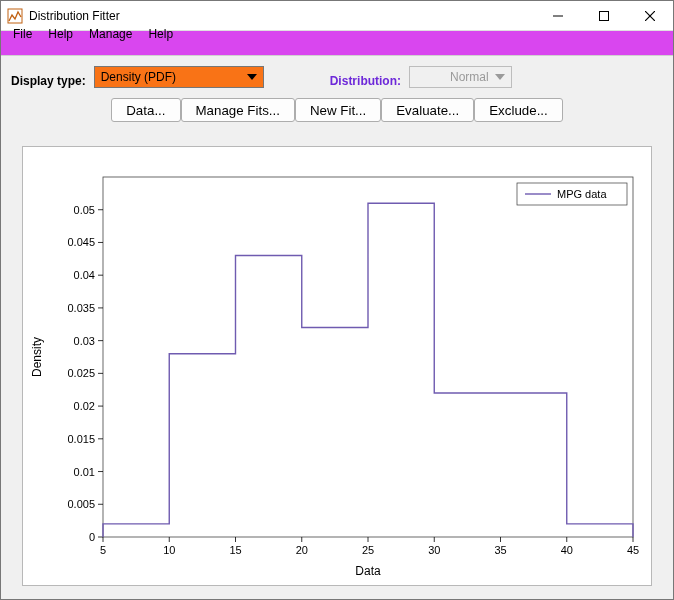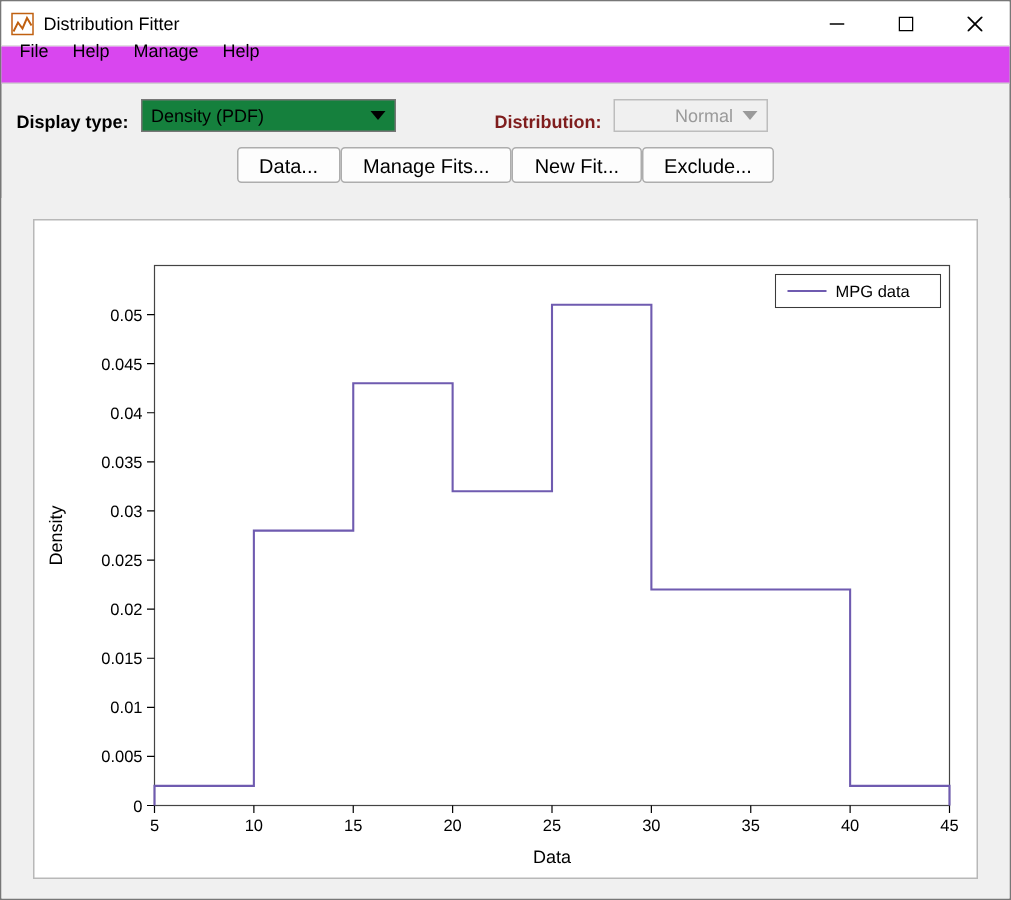--- a/index.html
+++ b/index.html
@@ -7,25 +7,25 @@
 .window { width: 674px; height: 600px; border: 1px solid #777; background: #f0f0f0; display: flex; flex-direction: column; }
 .titlebar { height: 30px; background: #ffffff; display: flex; align-items: center; padding: 0 0 0 6px; border-bottom: 1px solid #e0e0e0; }
 .titlebar .icon { width: 16px; height: 16px; margin-right: 6px; }
 .titlebar .title { flex: 1; font-size: 12px; color: #000; }
 .titlebar .winbtns { display: flex; height: 100%; }
 .titlebar .winbtn { width: 46px; height: 100%; display: flex; align-items: center; justify-content: center; font-family: Arial, sans-serif; }
 .menubar { height: 22px; background: #d946ef; display: flex; align-items: flex-end; padding: 12px 4px; gap: 0; border-bottom: 1px solid #d0d0d0; }
 .menubar .menuitem { padding: 2px 8px; color: #000; }
 .controls-row { padding: 10px 10px 6px 10px; display: flex; align-items: flex-end; gap: 8px; }
 .lbl-bold { font-weight: bold; }
-.dropdown { position: relative; height: 22px; background: #15803d; border: 1px solid #767676; display: inline-flex; align-items: center; padding: 0 22px 0 6px; min-width: 170px; }
+.dropdown { position: relative; height: 22px; background: #f97316; border: 1px solid #767676; display: inline-flex; align-items: center; padding: 0 22px 0 6px; min-width: 170px; }
 .dropdown .caret { position: absolute; right: 6px; top: 50%; transform: translateY(-50%); width: 0; height: 0; border-left: 5px solid transparent; border-right: 5px solid transparent; border-top: 6px solid #000; }
 .dropdown.disabled { color: #9a9a9a; border-color: #bdbdbd; background: #f0f0f0; padding-left: 40px; }
 .dropdown.disabled .caret { border-top-color: #9a9a9a; }
-.lbl-disabled { color: #7f1d1d; font-weight: bold; }
+.lbl-disabled { color: #6d28d9; font-weight: bold; }
 .btn-row { padding: 4px 10px 10px 10px; display: flex; justify-content: center; }
 .tool-btn { height: 24px; padding: 0 14px; background: #fdfdfd; border: 1px solid #adadad; border-radius: 3px; color: #000; display: inline-flex; align-items: center; justify-content: center; }
 .plot-wrap { flex: 1; background: #f0f0f0; display: flex; align-items: center; justify-content: center; }
 .plot-pane { background: #fff; border: 1px solid #b8b8b8; width: 630px; height: 440px; position: relative; }
 svg { display: block; }
 .axis-label { font-size: 12px; fill: #000; }
 .tick-label { font-size: 11px; fill: #000; }
 .legend-box { fill: #fff; stroke: #3a3a3a; stroke-width: 0.7; }
 .legend-text { font-size: 11px; fill: #000; }
 </style>
@@ -80,20 +80,21 @@
     <div class="dropdown disabled" style="min-width:90px;">
       <span>Normal</span>
       <span class="caret"></span>
     </div>
   </div>
 
   <div class="btn-row">
     <button class="tool-btn">Data...</button>
     <button class="tool-btn">Manage Fits...</button>
     <button class="tool-btn">New Fit...</button>
+    <button class="tool-btn">Evaluate...</button>
     <button class="tool-btn">Exclude...</button>
   </div>
 
   <div class="plot-wrap">
     <div class="plot-pane">
       <svg id="chart-svg" width="630" height="440">
           <rect x="80" y="30" width="530" height="360" fill="#fff" stroke="#444" stroke-width="0.8"></rect>
           <line x1="80" y1="390" x2="80" y2="395" stroke="#000" stroke-width="0.8"></line>
           <text x="80" y="407" text-anchor="middle" class="tick-label">5</text>
           <line x1="146.25" y1="390" x2="146.25" y2="395" stroke="#000" stroke-width="0.8"></line>

